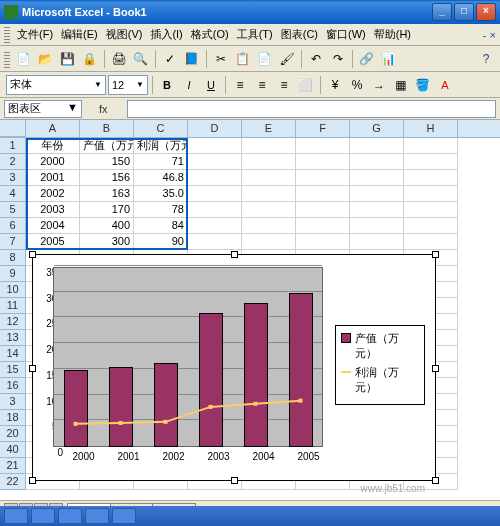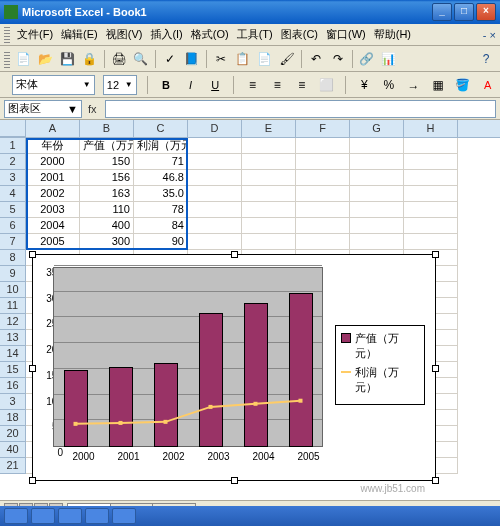--- a/index.html
+++ b/index.html
@@ -10,27 +10,27 @@
 .winbtn{width:20px;height:18px;background:linear-gradient(#6fa8e8,#2d6fc9);border:1px solid #1a4a8a;border-radius:2px;color:#fff;text-align:center;line-height:14px;font-size:10px}
 .winbtn.close{background:linear-gradient(#e87a5a,#d04a2a)}
 .menubar{background:#ece9d8;height:22px;display:flex;align-items:center;padding:0 4px;border-bottom:1px solid #aca899}
 .menubar .grip{width:6px;height:16px;background:repeating-linear-gradient(0deg,#888 0 1px,transparent 1px 3px);margin-right:3px}
 .menu-item{padding:2px 4px;cursor:default}
 .mhelp{margin-left:auto;color:#1a4a8a;font-size:11px}
 .toolbar{background:#ece9d8;height:26px;display:flex;align-items:center;padding:0 4px;border-bottom:1px solid #aca899;gap:2px}
 .toolbar .grip{width:6px;height:18px;background:repeating-linear-gradient(0deg,#888 0 1px,transparent 1px 3px);margin-right:2px}
 .tbtn{width:20px;height:20px;border:1px solid transparent;display:flex;align-items:center;justify-content:center;font-size:12px}
 .sep{width:1px;height:18px;background:#aca899;margin:0 2px}
-.fmtbar{background:#ece9d8;height:26px;display:flex;align-items:center;padding:0 4px;border-bottom:1px solid #aca899;gap:8px}
+.fmtbar{background:#ece9d8;height:26px;display:flex;align-items:center;padding:0 4px;border-bottom:1px solid #aca899;gap:2px}
 .combo{height:20px;border:1px solid #7f9db9;background:#fff;display:flex;align-items:center;padding:0 3px}
 .combo .dd{margin-left:auto;font-size:8px;color:#000}
 .namebox-row{background:#ece9d8;height:22px;display:flex;align-items:center;padding:0 4px;border-bottom:1px solid #aca899}
-.namebox{width:78px;height:18px;border:1px solid #7f9db9;background:#fff;padding:8px 3px;display:flex;align-items:center}
+.namebox{width:78px;height:18px;border:1px solid #7f9db9;background:#fff;padding:0 3px;display:flex;}
 .fxbar{flex:1;height:18px;border:1px solid #7f9db9;background:#fff;margin-left:2px}
-.fxicon{padding:0 6px;color:#333}
+.fxicon{padding:0 17px;color:#333}
 .sheet{background:#fff;position:relative;height:380px;overflow:hidden}
 .colhdrs{display:flex;height:18px;background:#d6e7f5;border-bottom:1px solid #9eb6ce}
 .colhdrs div{border-right:1px solid #9eb6ce;text-align:center;line-height:17px;color:#333}
 .corner{width:26px;background:#d6e7f5;border-bottom:1px solid #9eb6ce}
 .ch{width:54px}
 .rows{position:relative}
 .row{display:flex;height:16px}
 .rowhdr{width:26px;background:#d6e7f5;border-right:1px solid #9eb6ce;border-bottom:1px solid #9eb6ce;text-align:center;line-height:15px;color:#333}
 .cell{width:54px;border-right:1px solid #d4d0c8;border-bottom:1px solid #d4d0c8;line-height:15px;padding:0 3px;text-align:right;overflow:hidden;white-space:nowrap}
 .cell.center{text-align:center}
@@ -209,21 +209,21 @@
         <div class="cell">35.0</div>
         <div class="cell"></div>
         <div class="cell"></div>
         <div class="cell"></div>
         <div class="cell"></div>
         <div class="cell"></div>
       </div>
       <div class="row">
         <div class="rowhdr">5</div>
         <div class="cell center">2003</div>
-        <div class="cell">110</div>
+        <div class="cell">170</div>
         <div class="cell">78</div>
         <div class="cell"></div>
         <div class="cell"></div>
         <div class="cell"></div>
         <div class="cell"></div>
         <div class="cell"></div>
       </div>
       <div class="row">
         <div class="rowhdr">6</div>
         <div class="cell center">2004</div>
@@ -384,20 +384,31 @@
         <div class="cell"></div>
         <div class="cell"></div>
         <div class="cell"></div>
         <div class="cell"></div>
         <div class="cell"></div>
         <div class="cell"></div>
         <div class="cell"></div>
       </div>
       <div class="row">
         <div class="rowhdr">21</div>
+        <div class="cell"></div>
+        <div class="cell"></div>
+        <div class="cell"></div>
+        <div class="cell"></div>
+        <div class="cell"></div>
+        <div class="cell"></div>
+        <div class="cell"></div>
+        <div class="cell"></div>
+      </div>
+      <div class="row">
+        <div class="rowhdr">22</div>
         <div class="cell"></div>
         <div class="cell"></div>
         <div class="cell"></div>
         <div class="cell"></div>
         <div class="cell"></div>
         <div class="cell"></div>
         <div class="cell"></div>
         <div class="cell"></div>
       </div>
     </div>

